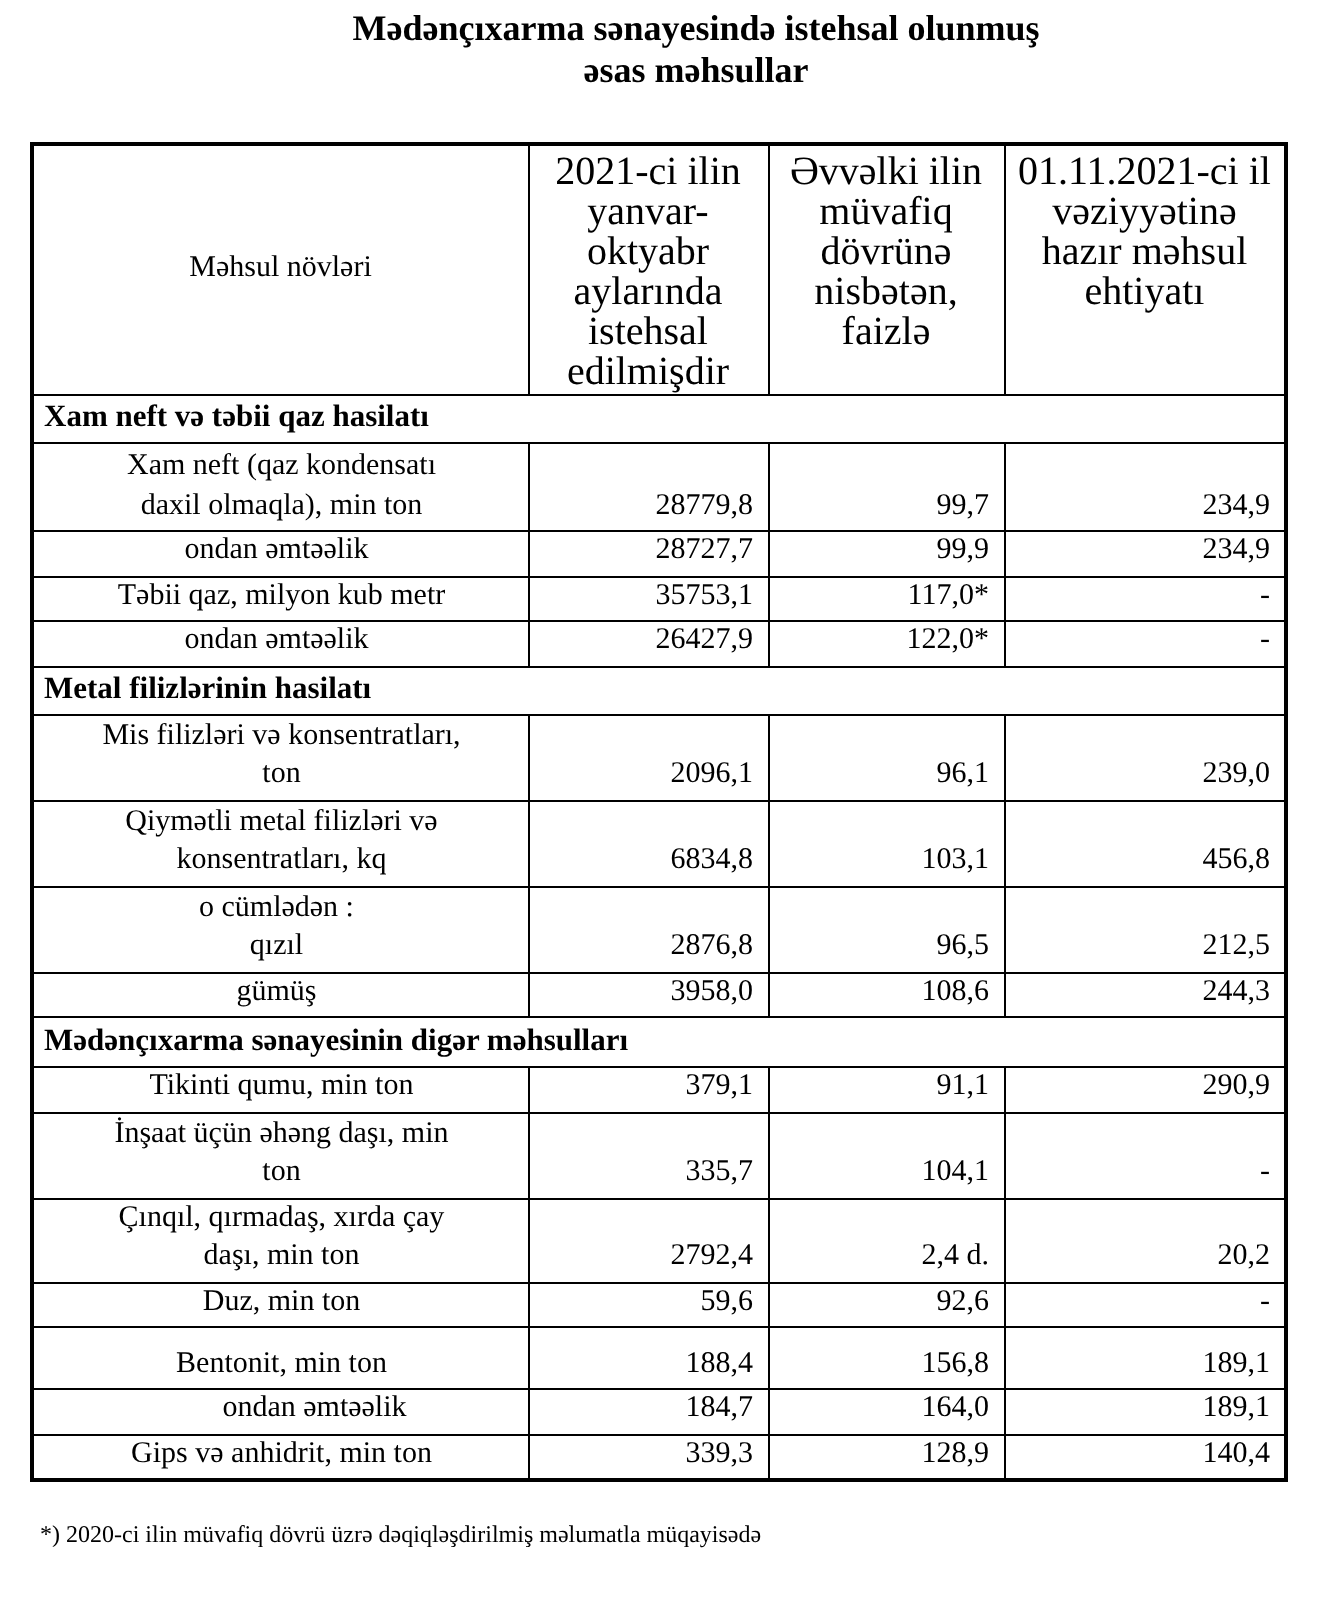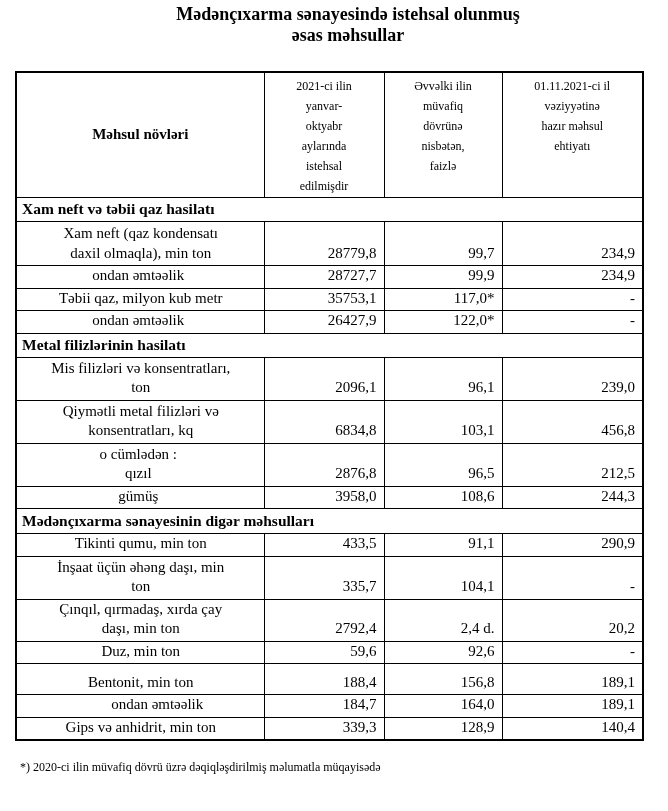--- a/index.html
+++ b/index.html
@@ -32,32 +32,32 @@
     border: 2px solid #000;
   }
   .doc-table td, .doc-table th {
     border: 1px solid #000;
     font-size: 15px;
     line-height: 19.5px;
     overflow: hidden;
   }
   
   th.th-products {
-    font-weight: bold;
+    font-weight: normal;
     text-align: center;
     vertical-align: middle;
     font-size: 15px;
   }
   th.th-col {
     font-weight: normal;
     text-align: center;
     vertical-align: top;
     padding-top: 3px;
     white-space: pre-line;
-    font-size: 12px;
+    font-size: 20px;
     line-height: 20px;
   }
   
   td.sec-title {
     font-weight: bold;
     text-align: left;
     vertical-align: middle;
     padding: 1px 2px 2px 5px;
     font-size: 15.5px;
   }
@@ -183,21 +183,21 @@
     <td class="num">3958,0</td>
     <td class="num">108,6</td>
     <td class="num">244,3</td>
   </tr>
 
   <tr class="h25">
     <td class="sec-title" colspan="4">Mədənçıxarma sənayesinin digər məhsulları</td>
   </tr>
   <tr class="h22">
     <td class="lbl">Tikinti qumu, min ton</td>
-    <td class="num">433,5</td>
+    <td class="num">379,1</td>
     <td class="num">91,1</td>
     <td class="num">290,9</td>
   </tr>
   <tr class="h43">
     <td class="lbl">İnşaat üçün əhəng daşı, min
 ton</td>
     <td class="num">335,7</td>
     <td class="num">104,1</td>
     <td class="num">-</td>
   </tr>

